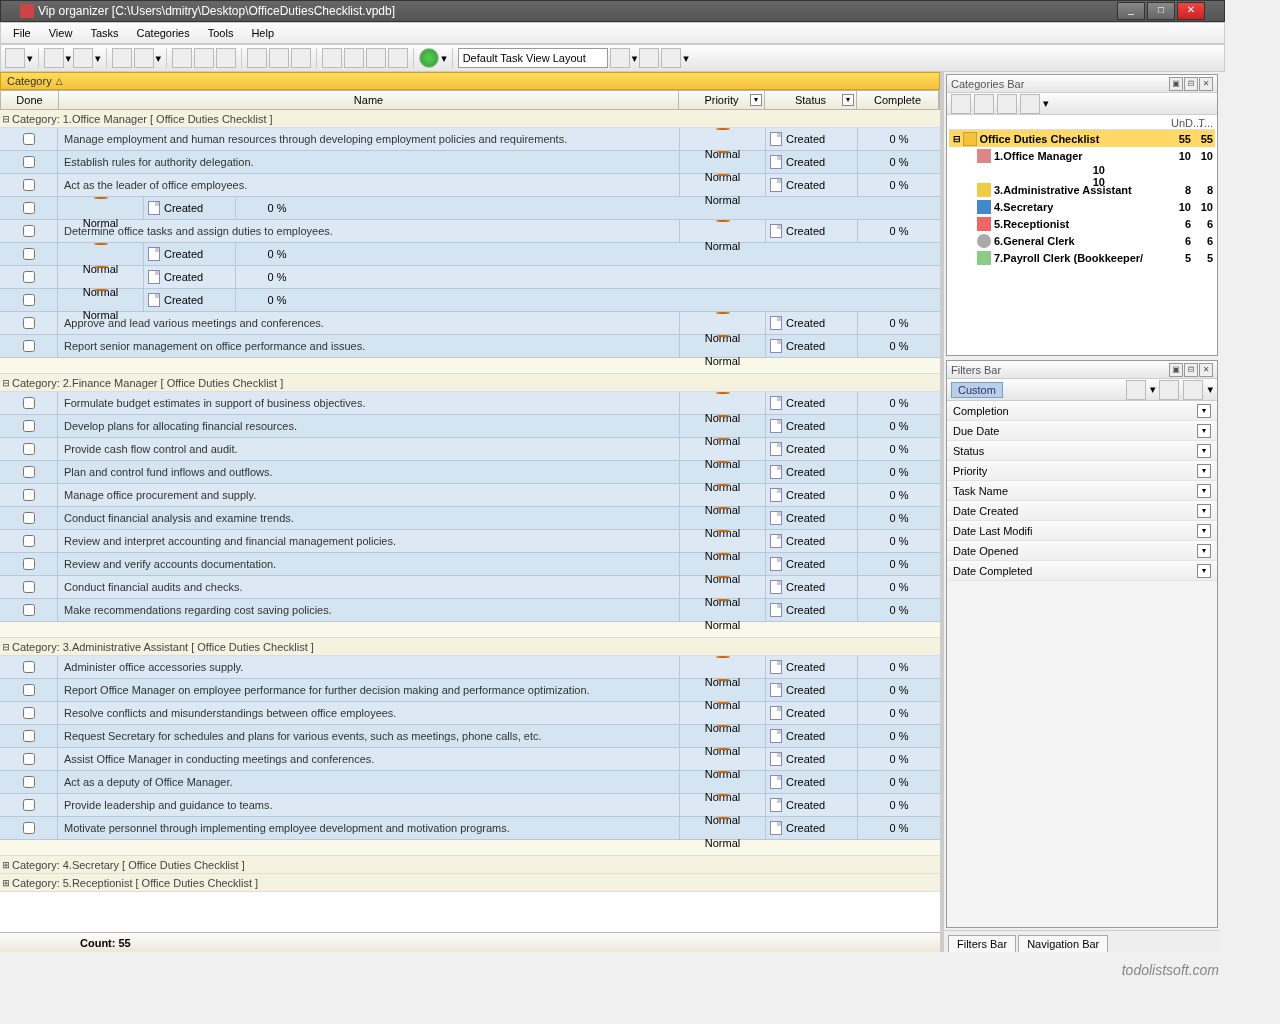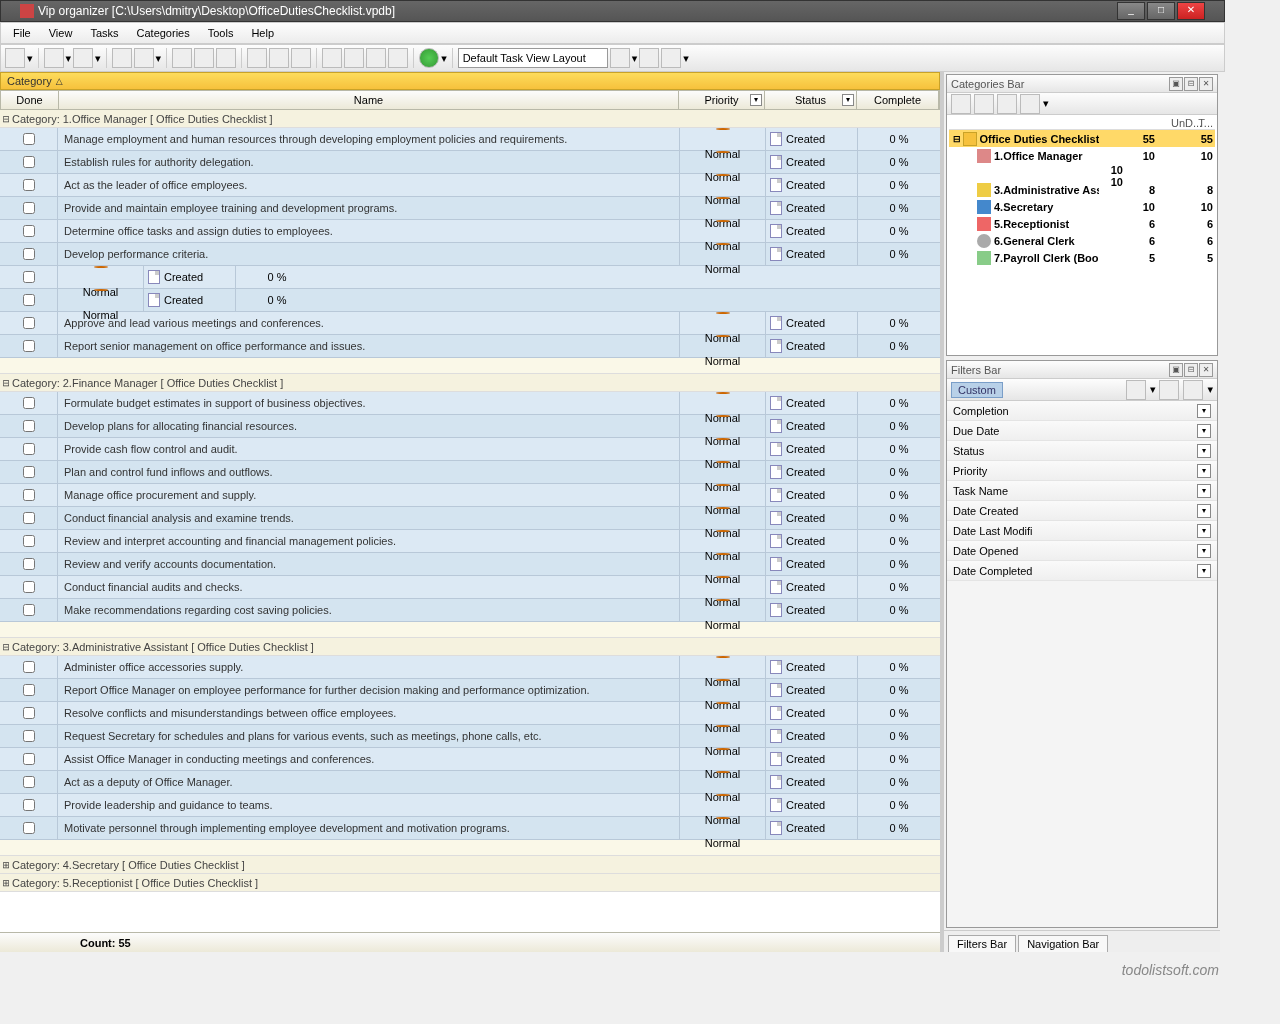--- a/index.html
+++ b/index.html
@@ -50,21 +50,21 @@
 .panelhdr .hbtn { width: 14px; height: 14px; background: #eee; border: 1px solid #999; font-size: 8px; text-align: center; line-height: 11px; }
 .paneltb { height: 22px; background: linear-gradient(#fdfdfd, #e6e6e6); border-bottom: 1px solid #ccc; display: flex; align-items: center; padding: 0 4px; gap: 3px; }
 .tree { padding: 2px; background: #fff; height: 240px; }
 .treehdr { display: flex; font-size: 10px; color: #555; border-bottom: 1px solid #ddd; }
 .treehdr > div:first-child { flex: 1; }
 .treehdr > div { width: 22px; text-align: right; padding-right: 2px; }
 .treerow { display: flex; align-items: center; height: 17px; padding-left: 4px; }
 .treerow.sel { background: #ffd968; font-weight: bold; }
 .treerow .ticon { width: 14px; height: 14px; margin-right: 3px; display: inline-block; }
 .treerow .lbl { flex: 1; white-space: nowrap; overflow: hidden; }
-.treerow .num { width: 22px; text-align: right; padding-right: 2px; margin-left: 36px; }
+.treerow .num { width: 22px; text-align: right; padding-right: 2px; }
 .ic-folder { background: #f6c13c; border: 1px solid #c9a227; }
 .ic-people { background: #d88; }
 .ic-calc { background: #8ad; }
 .ic-key { background: #ec4; }
 .ic-flag { background: #48c; }
 .ic-star { background: #e66; }
 .ic-clock { background: #aaa; border-radius: 50%; }
 .ic-result { background: #8c8; }
 .filterspane { flex: 1; }
 .filtercustom { height: 22px; display: flex; align-items: center; padding: 0 4px; background: linear-gradient(#fdfdfd, #e6e6e6); border-bottom: 1px solid #ccc; gap: 4px; }
@@ -202,21 +202,20 @@
           <div class="c-stat">
             <span class="stat-icon"></span>
             <span>Created</span>
           </div>
           <div class="c-comp">0 %</div>
         </div>
         <div class="taskrow">
           <div class="c-done">
             <input type="checkbox" style="">
           </div>
-          <div class="c-name">Provide and maintain employee training and development programs.</div>
           <div class="c-pri">
             <span class="pri-icon"></span>
             <span>Normal</span>
           </div>
           <div class="c-stat">
             <span class="stat-icon"></span>
             <span>Created</span>
           </div>
           <div class="c-comp">0 %</div>
         </div>
@@ -232,21 +231,20 @@
           <div class="c-stat">
             <span class="stat-icon"></span>
             <span>Created</span>
           </div>
           <div class="c-comp">0 %</div>
         </div>
         <div class="taskrow">
           <div class="c-done">
             <input type="checkbox" style="">
           </div>
-          <div class="c-name">Develop performance criteria.</div>
           <div class="c-pri">
             <span class="pri-icon"></span>
             <span>Normal</span>
           </div>
           <div class="c-stat">
             <span class="stat-icon"></span>
             <span>Created</span>
           </div>
           <div class="c-comp">0 %</div>
         </div>

